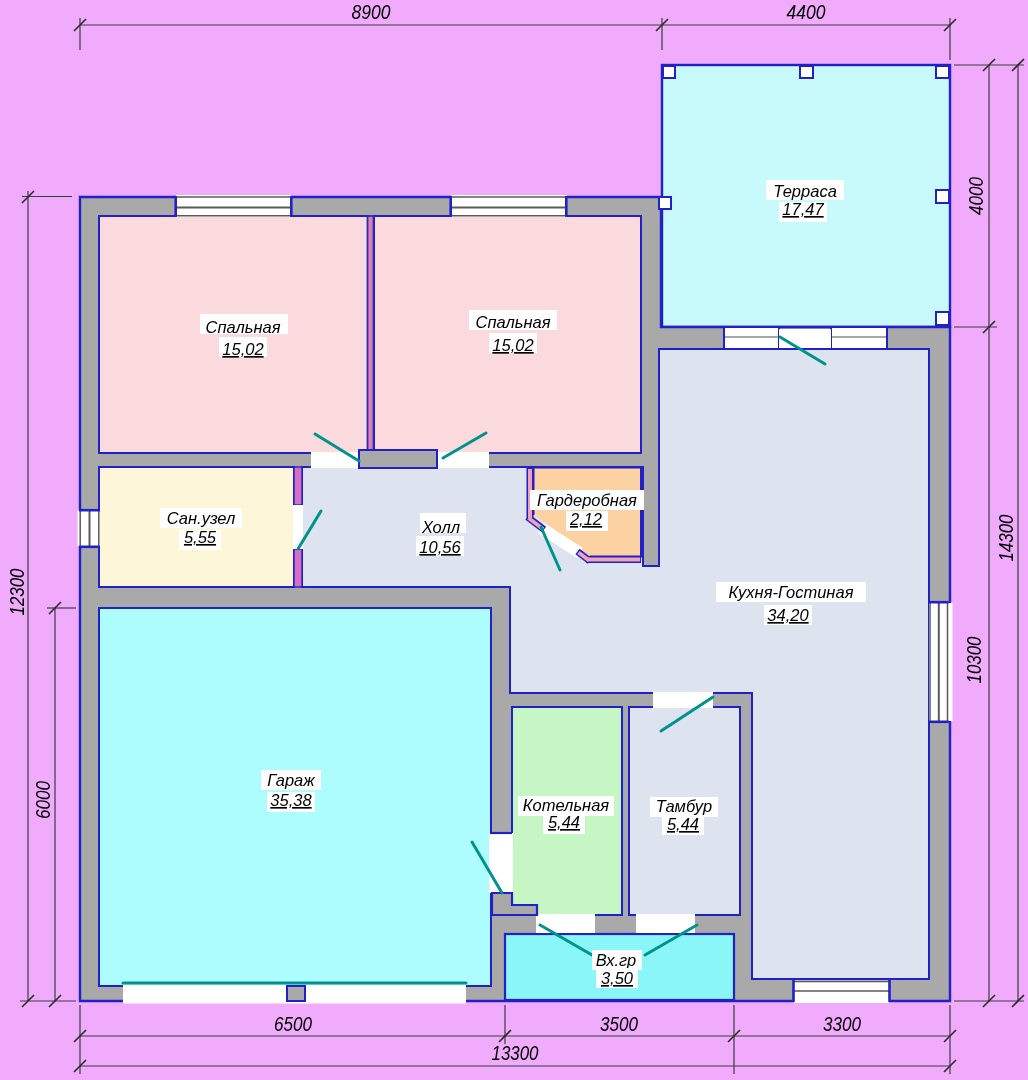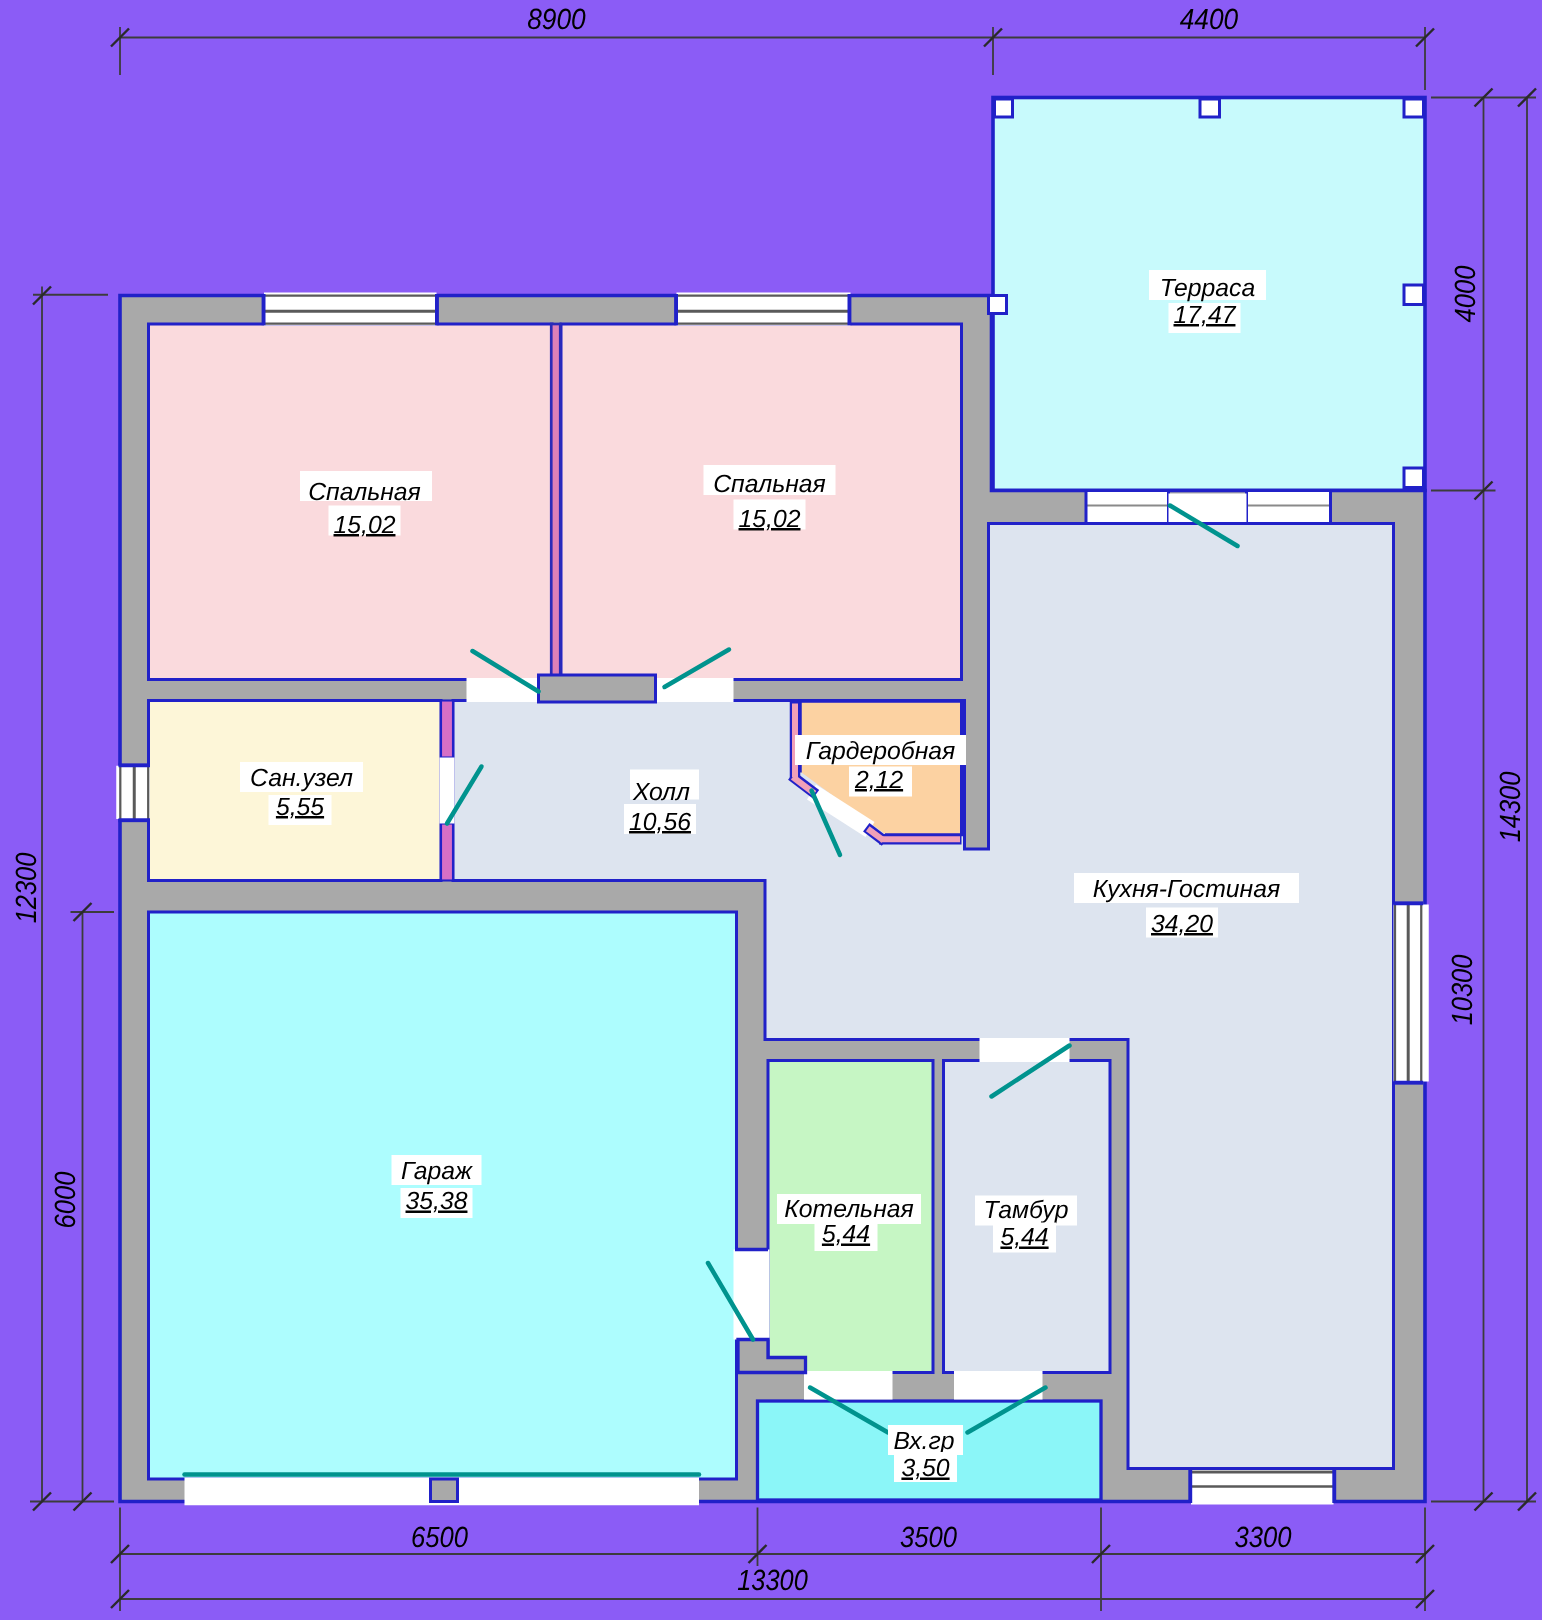--- a/index.html
+++ b/index.html
@@ -1,16 +1,16 @@
 <!DOCTYPE html>
 <html><head>
 <meta charset="utf-8">
 <style>
 html,body{margin:0;padding:0;background:#ffffff;}
-#page{position:relative;width:1028px;height:1080px;background:#8b5cf6;overflow:hidden;}
+#page{position:relative;width:1028px;height:1080px;background:#f0abfc;overflow:hidden;}
 svg{position:absolute;left:0;top:0;}
 text{font-family:"Liberation Sans",sans-serif;font-style:italic;fill:#000;}
 .dim{font-size:19.5px;}
 .lbl{font-size:16.5px;}
 </style>
 </head>
 <body>
 <div id="page">
 <svg width="1028" height="1080" viewBox="0 0 1028 1080">
 

